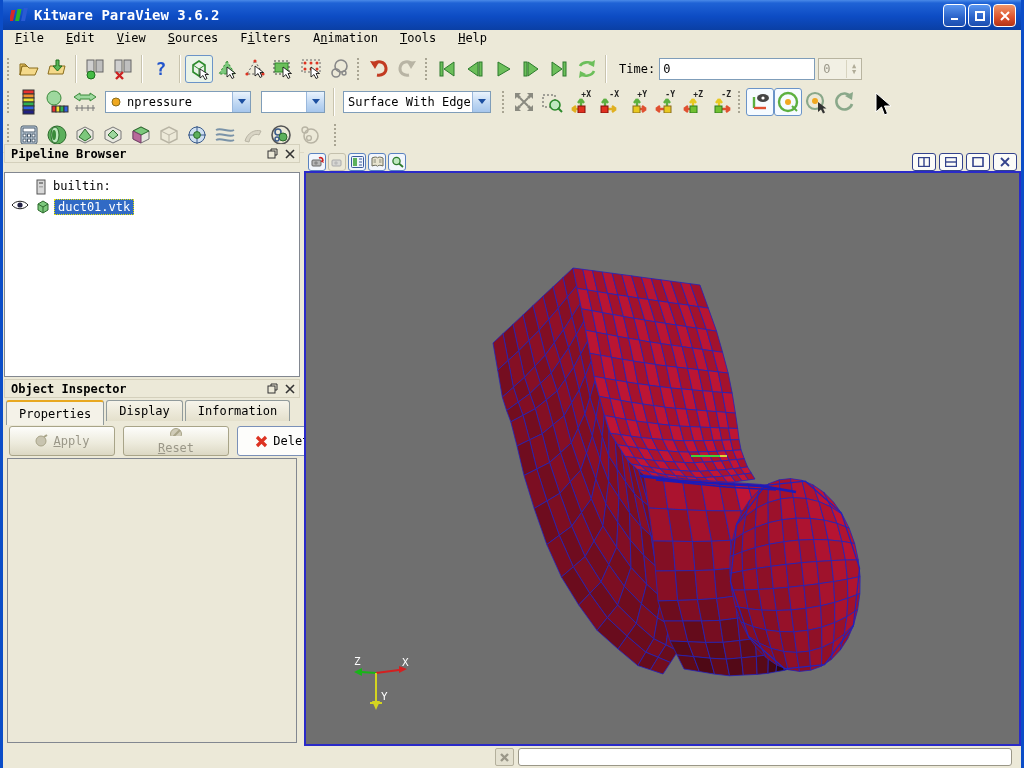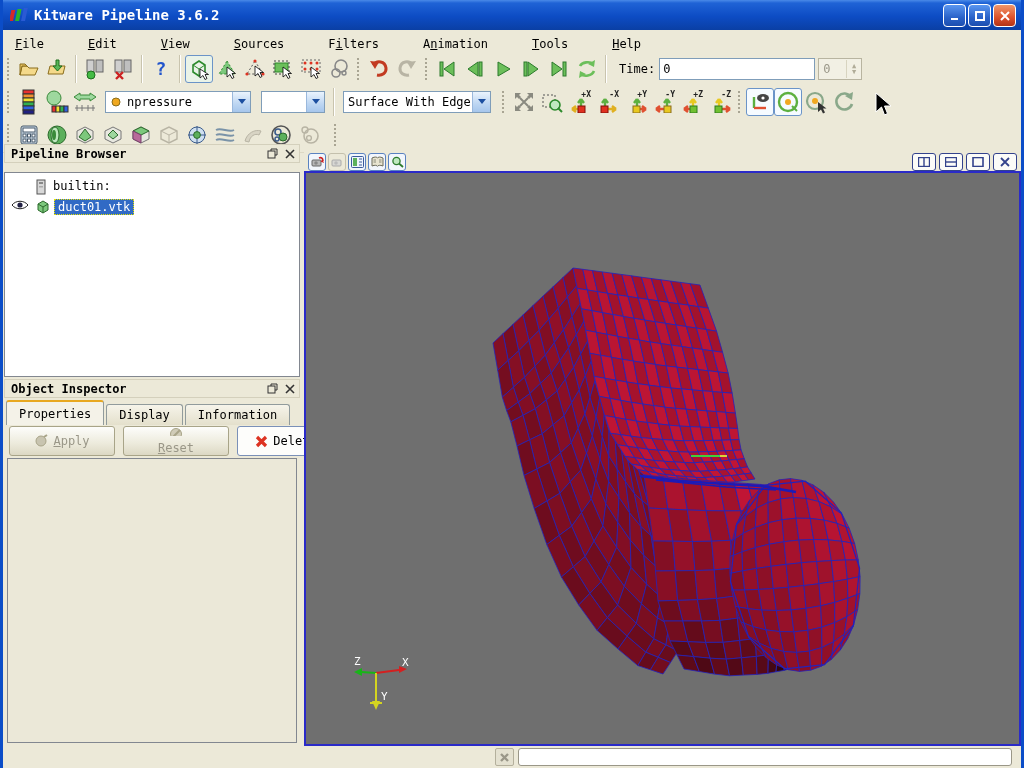--- a/index.html
+++ b/index.html
@@ -11,21 +11,21 @@
     background:linear-gradient(180deg,#4a8ae8 0%,#1f63d6 10%,#0d4cc4 55%,#0a3fa4 100%);
     display:flex;align-items:center;color:#fff;font-weight:bold;font-size:14px;}
   #titlebar .logo{margin:0 6px 0 7px;}
   .wincaps{position:absolute;right:5px;top:4px;display:flex;gap:2px;}
   .wincap{width:21px;height:21px;border:1px solid #fff;border-radius:4px;color:#fff;
     display:flex;align-items:center;justify-content:center;font-size:12px;font-weight:bold;
     background:linear-gradient(180deg,#5a96f0,#2a62c8 60%,#1c4eb0);}
   .wincap.close{background:linear-gradient(180deg,#f0976a,#dd512c 60%,#b33315);}
   
   #menubar{position:absolute;left:0;top:30px;right:0;height:22px;background:#ece9d8;
-    display:flex;align-items:flex-end;padding-left:10px;gap:40px;border-bottom:1px solid #e0dcc8;}
+    display:flex;align-items:flex-start;padding-left:10px;gap:18px;border-bottom:1px solid #e0dcc8;}
   .mi{padding:1px 2px;cursor:default;}
   .mi u{text-decoration:underline;}
   
   .toolbar{position:absolute;left:0;right:0;background:#ece9d8;display:flex;align-items:center;
     border-bottom:1px solid #ddd8c4;}
   #tb1{top:52px;height:33px;} #tb2{top:85px;height:33px;} #tb3{top:118px;height:34px;}
   .handle{width:5px;height:24px;margin:0 4px 0 3px;
     background-image:radial-gradient(#a9a593 35%,rgba(0,0,0,0) 40%);background-size:4px 4px;}
   .vsep{width:0;height:28px;border-left:1px solid #c9c4ae;border-right:1px solid #ffffff;margin:0 4px;}
   .tbtn{width:28px;height:28px;display:flex;align-items:center;justify-content:center;
@@ -47,21 +47,21 @@
   .axbtn{position:relative;}
   
   .panelhdr{position:absolute;height:19px;background:#ece9d8;display:flex;align-items:center;
     font-weight:bold;border:1px solid #d4d0bc;box-sizing:border-box;}
   .panelhdr .sp{flex:1;}
   .phbtn{width:15px;height:14px;margin-right:2px;display:flex;align-items:center;justify-content:center;}
   .treearea{position:absolute;background:#fff;border:1px solid #828790;box-sizing:border-box;}
   .treerow{display:flex;align-items:flex-start;height:20px;}
   .sel-label{background:#316ac5;color:#fff;padding:0 3px;border:1px dotted #e8e400;}
   
-  .tabs{position:absolute;display:flex;align-items:flex-end;}
+  .tabs{position:absolute;display:flex;}
   .tab{height:20px;display:flex;align-items:center;padding:0 12px;border:1px solid #919b9c;
     border-bottom:none;border-radius:3px 3px 0 0;background:linear-gradient(#f6f4ea,#e4e0cc);margin-right:2px;font-size:12px;}
   .tab.active{height:23px;background:#f4f2e8;border-top:2px solid #e8a820;font-weight:normal;}
   .btnrow{position:absolute;display:flex;align-items:center;gap:8px;}
   .pushbtn{height:28px;display:flex;align-items:center;justify-content:center;gap:5px;padding:0 12px;
     border:1px solid #a8a488;border-radius:3px;background:linear-gradient(#fdfdfb,#eceadb 60%,#dcd8c4);font-size:12px;}
   .pushbtn.disabled{color:#9a9788;}
   .helpbtn{width:26px;height:26px;border:2px solid #4a76c8;border-radius:4px;background:#f4f2e8;
     display:flex;align-items:center;justify-content:center;color:#2255cc;font-weight:bold;font-size:15px;}
   .scrollarea{position:absolute;background:#ebe8d8;border:1px solid #828790;box-sizing:border-box;}
@@ -86,21 +86,21 @@
 <body>
 
 <div id="app">
 
   <div id="titlebar">
     <svg class="logo" width="18" height="16">
       <rect x="2" y="3" width="4" height="11" fill="#d42a2a" transform="skewX(-12)"></rect>
       <rect x="8" y="2" width="4" height="12" fill="#2ab42a" transform="skewX(-12)"></rect>
       <rect x="14" y="1" width="4" height="13" fill="#2a5ad4" transform="skewX(-12)"></rect>
     </svg>
-    <span>Kitware Pipeline 3.6.2</span>
+    <span>Kitware ParaView 3.6.2</span>
     <div class="wincaps">
       <div class="wincap">
           <svg width="10" height="10">
             <rect x="1" y="7" width="7" height="2" fill="#fff"></rect>
           </svg>
         </div>
       <div class="wincap">
           <svg width="10" height="10">
             <rect x="1" y="1" width="8" height="8" fill="none" stroke="#fff" stroke-width="2"></rect>
           </svg>

